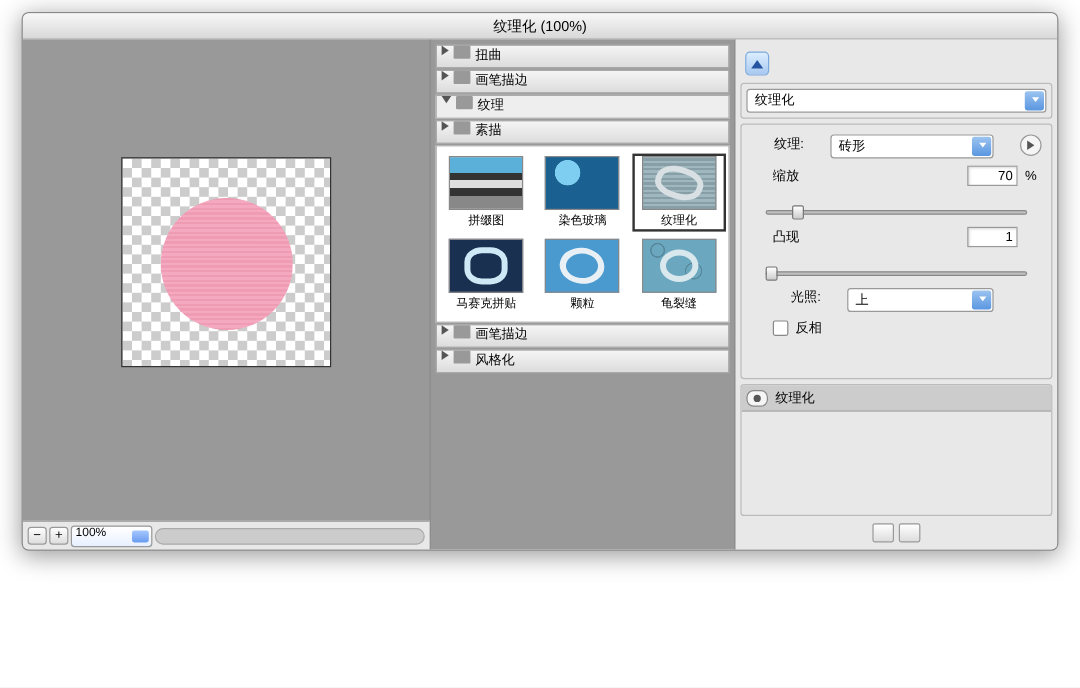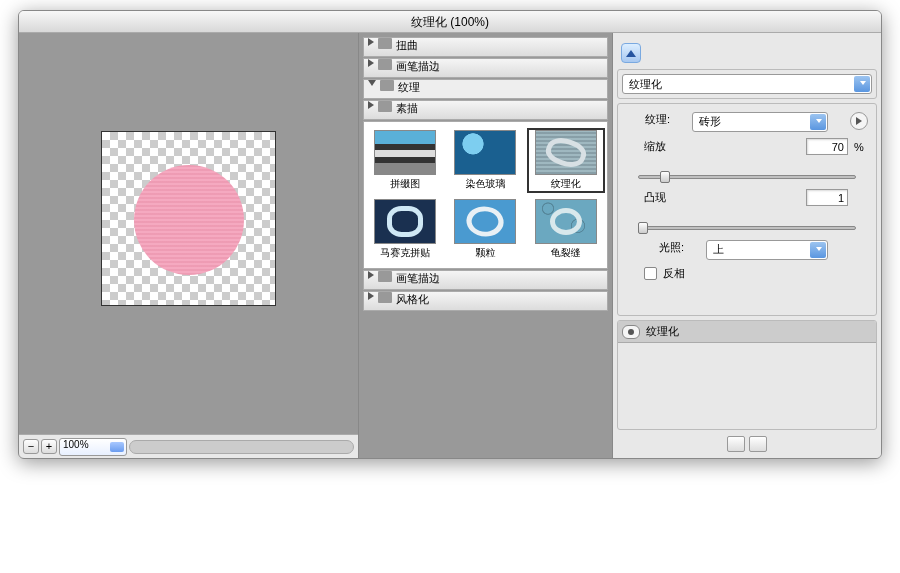--- a/index.html
+++ b/index.html
@@ -54,21 +54,21 @@
 
 .group-box { border: 1px solid #bbb; border-radius: 3px; padding: 8px; background: #e8e8e8; }
 .filter-select-row { display:flex; }
 .aqua-select { flex:1; height: 20px; border: 1px solid #999; border-radius: 3px; background: #fff; position: relative; padding: 2px 20px 2px 6px; line-height: 14px; }
 .aqua-select::after { content:""; position:absolute; right:1px; top:1px; bottom:1px; width:16px; background: linear-gradient(#9cc4f0,#5a96e0); border-radius: 2px; }
 .aqua-select::before { content:""; position:absolute; right:5px; top:6px; width:0; height:0; border-left:3px solid transparent; border-right:3px solid transparent; border-top:4px solid #fff; z-index:2; }
 
 .settings-body { flex: 1; }
 .param-row { display: flex; align-items: flex-start; margin-bottom: 6px; gap: 22px; }
 .param-label { width: 44px; text-align: right; font-size: 11px; }
-.param-select { flex: 1; font-family: Liberation Mono, monospace; }
+.param-select { flex: 1; }
 .play-icon { width: 18px; height: 18px; border: 1px solid #999; border-radius: 50%; background: #f5f5f5; display:flex; align-items:center; justify-content:center; }
 .play-icon::after { content:""; width:0; height:0; border-top:4px solid transparent; border-bottom:4px solid transparent; border-left:6px solid #555; }
 .slider-row { margin-bottom: 10px; }
 .slider-top { display:flex; justify-content:space-between; align-items:center; padding: 0 2px 20px 18px; }
 .num-input { width: 42px; height: 17px; border: 1px solid #999; background: #fff; text-align: right; padding: 0 3px; font-size: 11px; box-shadow: inset 1px 1px 2px rgba(0,0,0,0.15); }
 .pct { width: 14px; text-align: center; }
 .slider-track { height: 4px; background: #c0c0c0; border: 1px solid #888; border-radius: 2px; margin: 0 12px; position: relative; }
 .slider-thumb { position: absolute; top: -5px; width: 10px; height: 12px; background: linear-gradient(#fff,#ccc); border: 1px solid #777; border-radius: 2px; transform: translateX(-50%); cursor: pointer; }
 .checkbox-row { display:flex; align-items:center; gap:6px; padding-left: 18px; margin-top: 4px; }
 .checkbox { width: 13px; height: 13px; border: 1px solid #888; background: #fff; border-radius: 2px; }

